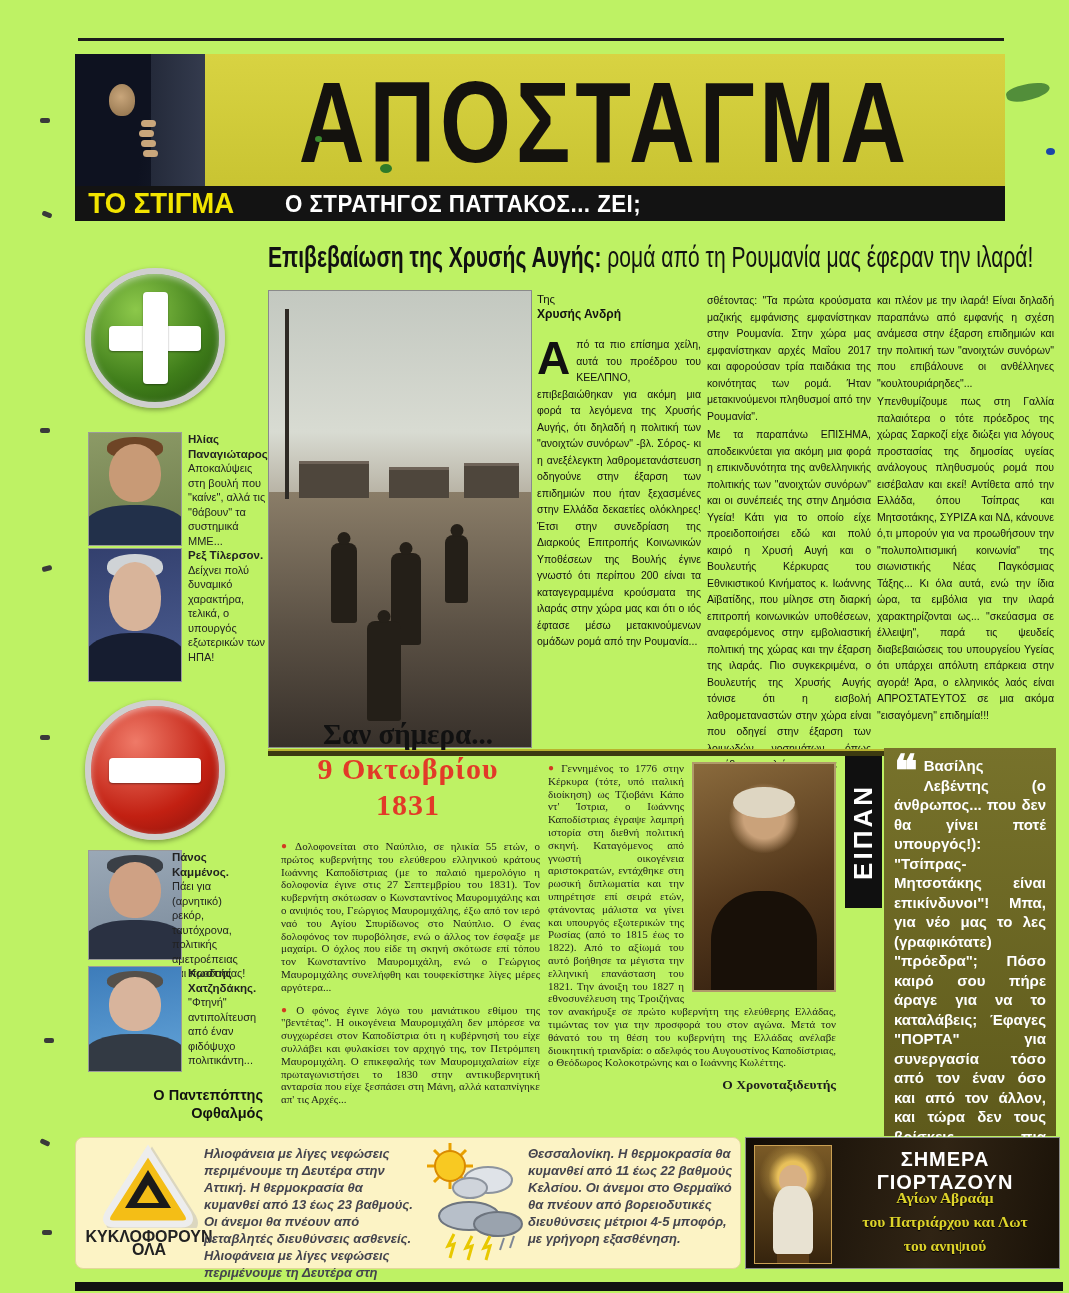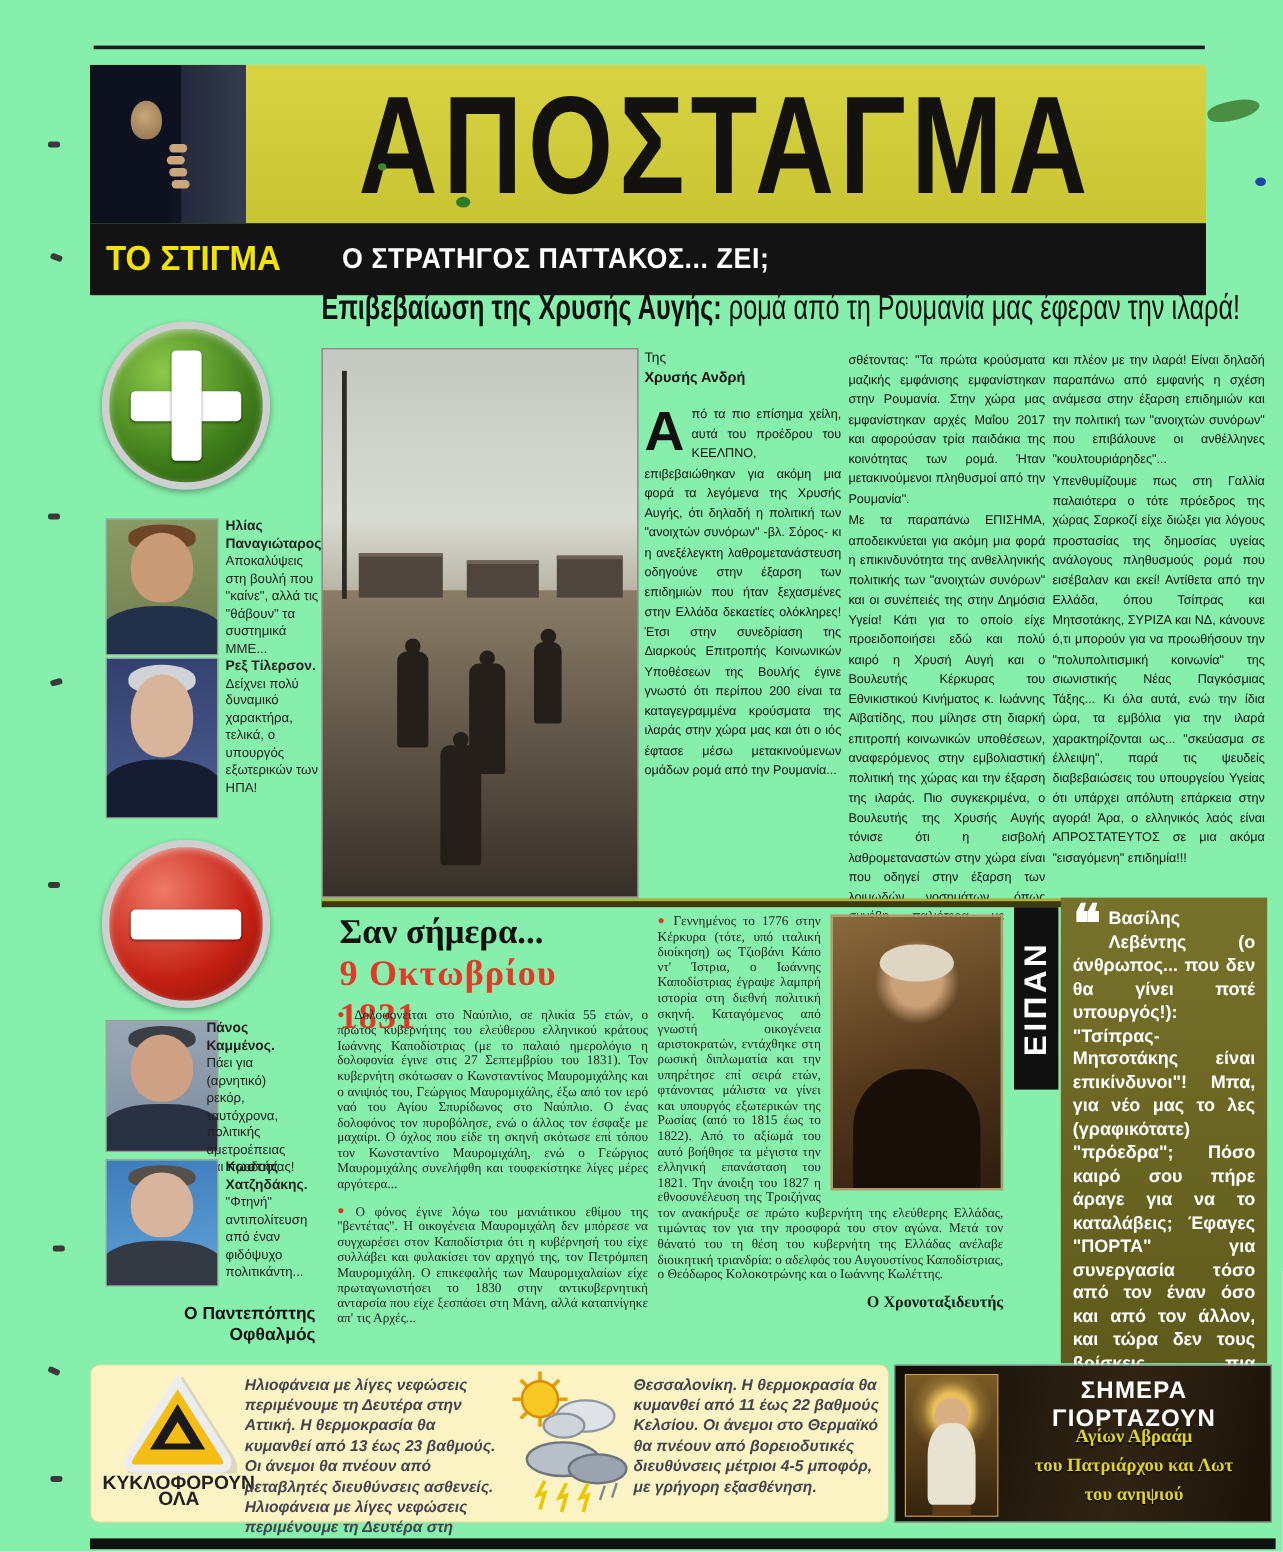--- a/index.html
+++ b/index.html
@@ -1,16 +1,16 @@
 <!DOCTYPE html>
 <html lang="el"><head>
 <meta charset="utf-8">
 <style>
   html,body{margin:0;padding:0;background:#e8e8e8;}
-  .page{position:relative;width:1069px;height:1293px;background:#86efac;overflow:hidden;
+  .page{position:relative;width:1069px;height:1293px;background:#bef264;overflow:hidden;
         font-family:"Liberation Sans",sans-serif;color:#1a1a1a;margin:0 auto;}
   .abs{position:absolute;}
 
   
   .top-rule{left:78px;top:38px;width:926px;height:3px;background:#1c1c1c;}
   .bottom-rule{left:75px;top:1282px;width:988px;height:9px;background:#111;}
   .edge-mark{width:10px;height:5px;background:#3a3a3a;border-radius:2px;}
 
   
   .banner{left:75px;top:54px;width:930px;height:132px;background:linear-gradient(180deg,#d8d342,#c9c432);overflow:hidden;}
@@ -20,21 +20,21 @@
   .bp-finger{width:15px;height:7px;background:#c9a67b;border-radius:4px;}
   .banner-title-wrap{left:130px;top:4px;width:800px;height:128px;display:flex;align-items:center;justify-content:center;}
   .banner-title{font-size:95px;font-weight:bold;letter-spacing:5px;color:#14120e;
                 transform:scaleY(1.22) scaleX(0.96);white-space:nowrap;line-height:1;}
   .blob{border-radius:50%;}
   .blob1{left:305px;top:110px;width:12px;height:9px;background:#2e7a28;}
   .blob2{left:240px;top:82px;width:7px;height:6px;background:#3a8a30;}
   .smudge{left:1006px;top:84px;width:44px;height:16px;background:#3f7d33;opacity:.85;border-radius:40% 60% 50% 50%;transform:rotate(-14deg);}
   .ink-dot{left:1046px;top:148px;width:9px;height:7px;background:#1c45a8;border-radius:50%;}
 
-  .kicker{left:75px;top:186px;width:930px;height:60px;background:#131313;display:flex;align-items:center;}
+  .kicker{left:75px;top:186px;width:930px;height:35px;background:#131313;display:flex;align-items:center;}
   .kicker-label{color:#f2e400;font-size:29px;font-weight:bold;padding-left:14px;white-space:nowrap;transform:scaleX(.95);transform-origin:left;}
   .kicker-text{color:#fff;font-size:24px;font-weight:bold;margin-left:42px;white-space:nowrap;letter-spacing:.5px;transform:scaleX(.93);transform-origin:left;}
 
   
   .badge{border-radius:50%;border:6px solid #cfcfcf;box-shadow:0 2px 5px rgba(0,0,0,.35), inset 0 2px 6px rgba(255,255,255,.5);}
   .badge-plus{left:85px;top:268px;width:128px;height:128px;background:radial-gradient(circle at 35% 28%,#8cc84a,#3f7d1a 60%,#24510d);}
   .badge-minus{left:85px;top:700px;width:128px;height:128px;background:radial-gradient(circle at 35% 28%,#ef7a68,#c22012 60%,#83100a);}
   .bar{position:absolute;background:#fff;border-radius:4px;box-shadow:0 1px 2px rgba(0,0,0,.4);}
   .bar-h{left:18px;top:52px;width:92px;height:25px;}
   .bar-v{left:52px;top:18px;width:25px;height:92px;}
@@ -74,21 +74,21 @@
   .col2{left:707px;width:164px;}
   .col3{left:877px;width:177px;}
   .col p{margin:0 0 2px 0;}
   .byline{font-size:11.5px;line-height:15px;margin-bottom:14px;}
   .byline b{font-size:12px;}
   .dropcap{float:left;font-size:46px;line-height:40px;font-weight:bold;padding:2px 6px 0 0;color:#111;}
 
   .article-divider{left:268px;top:749px;width:786px;height:5px;background:#3d3a10;border-top:2px solid #b8b32e;}
 
   
-  .otd-title{left:283px;top:760px;width:250px;font-family:"Liberation Serif",serif;}
+  .otd-title{left:283px;top:717px;width:250px;text-align:center;font-family:"Liberation Serif",serif;}
   .otd-t1{font-size:29px;font-weight:bold;color:#111;line-height:34px;}
   .otd-t2{font-size:30px;font-weight:bold;color:#e23a28;line-height:36px;letter-spacing:1px;}
   .otd-body{font-family:"Liberation Serif",serif;font-size:11px;line-height:12.8px;text-align:justify;color:#1d1d1d;}
   .otd-left{left:281px;top:840px;width:259px;}
   .otd-left p{margin:0 0 10px 0;}
   .otd-right{left:548px;top:762px;width:288px;}
   .bullet{color:#d23a22;font-size:10px;vertical-align:1px;padding-right:4px;}
   .kapo{float:right;width:140px;height:226px;margin:0 0 6px 8px;border:2px solid #b09a6a;
         background:radial-gradient(circle at 50% 24%,#caa27a 0 11%,rgba(0,0,0,0) 19%),linear-gradient(160deg,#8a6a3c,#54381c 55%,#2e1c0e);
         position:relative;overflow:hidden;}

